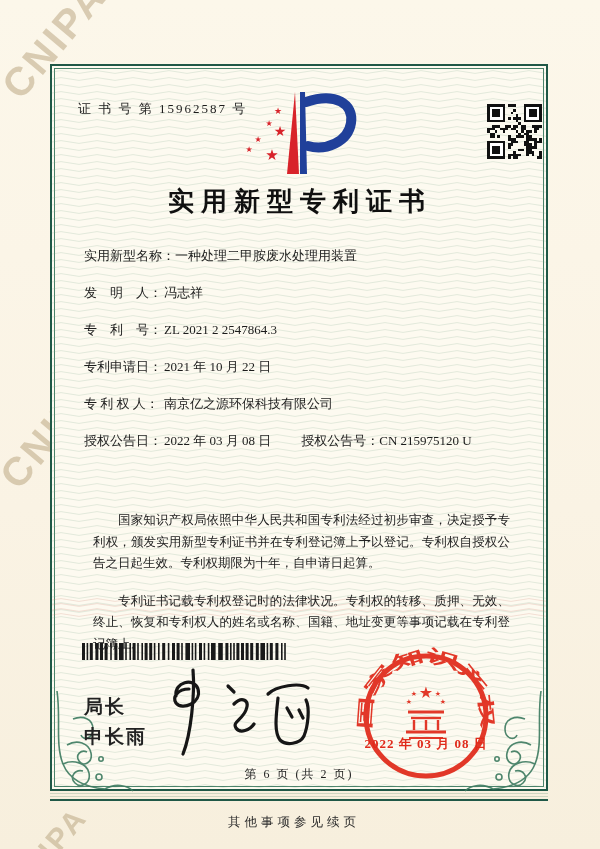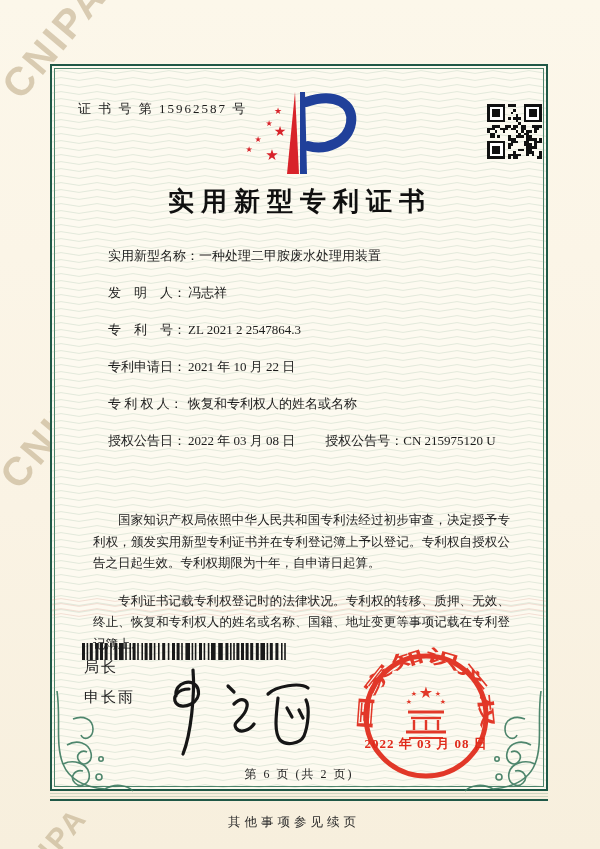--- a/index.html
+++ b/index.html
@@ -28,34 +28,34 @@
   }
   #waves{position:absolute;left:52px;top:66px;z-index:2;pointer-events:none;}
   .content{position:absolute;inset:0;z-index:3;}
   .cert-no{position:absolute;left:78px;top:100px;font-size:13px;letter-spacing:2px;}
   .logo{position:absolute;left:238px;top:88px;width:124px;height:90px;}
   .qr{position:absolute;left:487px;top:104px;width:55px;height:55px;}
   .title{
     position:absolute;left:0;top:184px;width:600px;text-align:center;
     font-size:26px;font-weight:700;letter-spacing:7px;color:#101010;
   }
-  .fields{position:absolute;left:84px;top:245px;width:450px;font-size:13px;margin-left:24px;}
+  .fields{position:absolute;left:84px;top:245px;width:450px;font-size:13px;}
   .row{margin-bottom:15px;line-height:22px;white-space:nowrap;}
   .lab{display:inline-block;min-width:80px;}
   .grant{display:flex;gap:30px;}
   .paras{
     position:absolute;left:77px;top:494px;width:449px;
     font-size:12.5px;line-height:21.5px;text-align:justify;color:#222;
   }
   .paras p{margin:16px;text-indent:2em;}
   .barcode{position:absolute;left:82px;top:643px;width:208px;height:17px;}
   .officer{
-    position:absolute;left:84px;top:652px;
+    position:absolute;left:84px;top:692px;
     font-family:"Liberation Sans","DejaVu Sans",sans-serif;
-    font-weight:400;font-size:15px;line-height:30px;letter-spacing:2px;color:#222;
+    font-weight:700;font-size:19px;line-height:30px;letter-spacing:2px;color:#222;
   }
   .signature{position:absolute;left:148px;top:664px;width:185px;height:100px;}
   .seal{position:absolute;left:350px;top:642px;width:152px;height:152px;opacity:.93;}
   .seal-date{
     position:absolute;left:350px;top:735px;width:152px;text-align:center;
     color:#e02a1a;font-size:13px;font-weight:600;letter-spacing:1px;
   }
   .page-info{
     position:absolute;left:50px;top:766px;width:498px;text-align:center;
     font-size:12px;letter-spacing:2px;
@@ -367,21 +367,21 @@
       <div class="row">
         <span class="lab">发　明　人：</span><span>冯志祥</span>
       </div>
       <div class="row">
         <span class="lab">专　利　号：</span><span>ZL 2021 2 2547864.3</span>
       </div>
       <div class="row">
         <span class="lab">专利申请日：</span><span>2021 年 10 月 22 日</span>
       </div>
       <div class="row">
-        <span class="lab">专 利 权 人：</span><span>恢复和专利权人的姓名或名称</span>
+        <span class="lab">专 利 权 人：</span><span>南京亿之源环保科技有限公司</span>
       </div>
       <div class="row grant">
         <span><span class="lab">授权公告日：</span><span>2022 年 03 月 08 日</span></span>
         <span><span>授权公告号：</span><span>CN 215975120 U</span></span>
       </div>
     </div>
 
     <div class="paras">
       <p>国家知识产权局依照中华人民共和国专利法经过初步审查，决定授予专利权，颁发实用新型专利证书并在专利登记簿上予以登记。专利权自授权公告之日起生效。专利权期限为十年，自申请日起算。</p>
       <p>专利证书记载专利权登记时的法律状况。专利权的转移、质押、无效、终止、恢复和专利权人的姓名或名称、国籍、地址变更等事项记载在专利登记簿上。</p>

